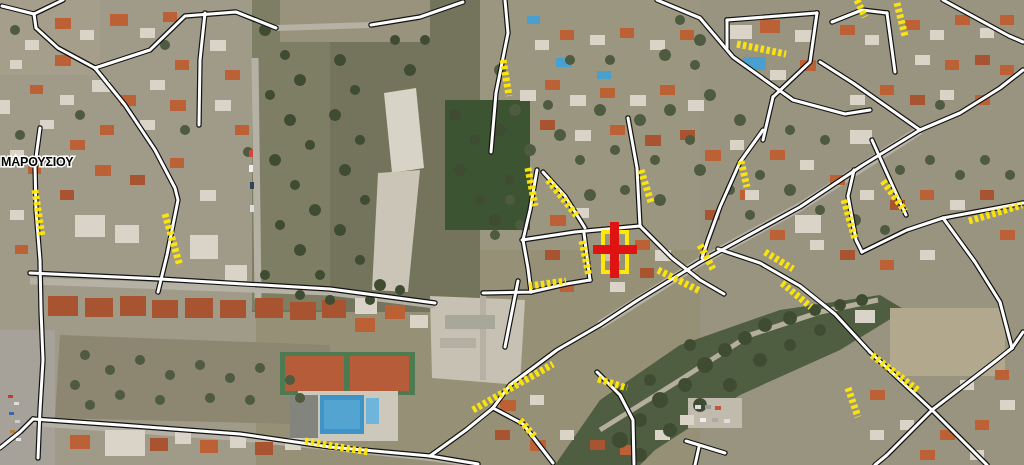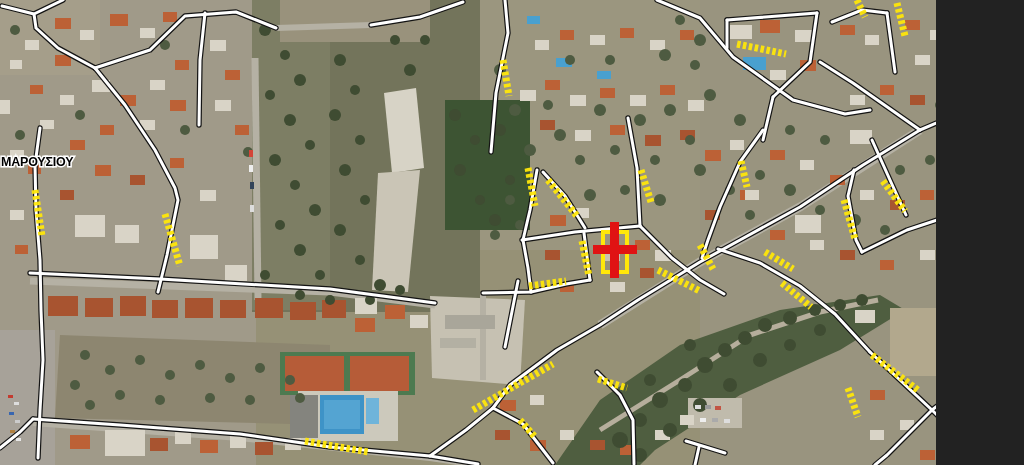--- a/index.html
+++ b/index.html
@@ -1,16 +1,16 @@
 <!DOCTYPE html>
 <html><head>
 <meta charset="utf-8">
 <style>
   html,body{margin:0;padding:0;background:#222;}
-  .stage{position:relative;width:936px;height:465px;overflow:hidden;background:#f9a8d4;text-align:right;}
+  .stage{position:relative;width:1024px;height:465px;overflow:hidden;background:#f9a8d4;text-align:right;}
   .stage svg{display:block;}
   text.place-label{font-family:"Liberation Sans","DejaVu Sans",sans-serif;font-weight:bold;font-size:12.5px;letter-spacing:-0.2px;paint-order:stroke;stroke:#ffffff;stroke-width:3px;fill:#000000;}
 </style>
 </head>
 <body>
 
 <div class="stage">
 <svg width="1024" height="465" viewBox="0 0 1024 465" xmlns="http://www.w3.org/2000/svg">
 
   <defs>

